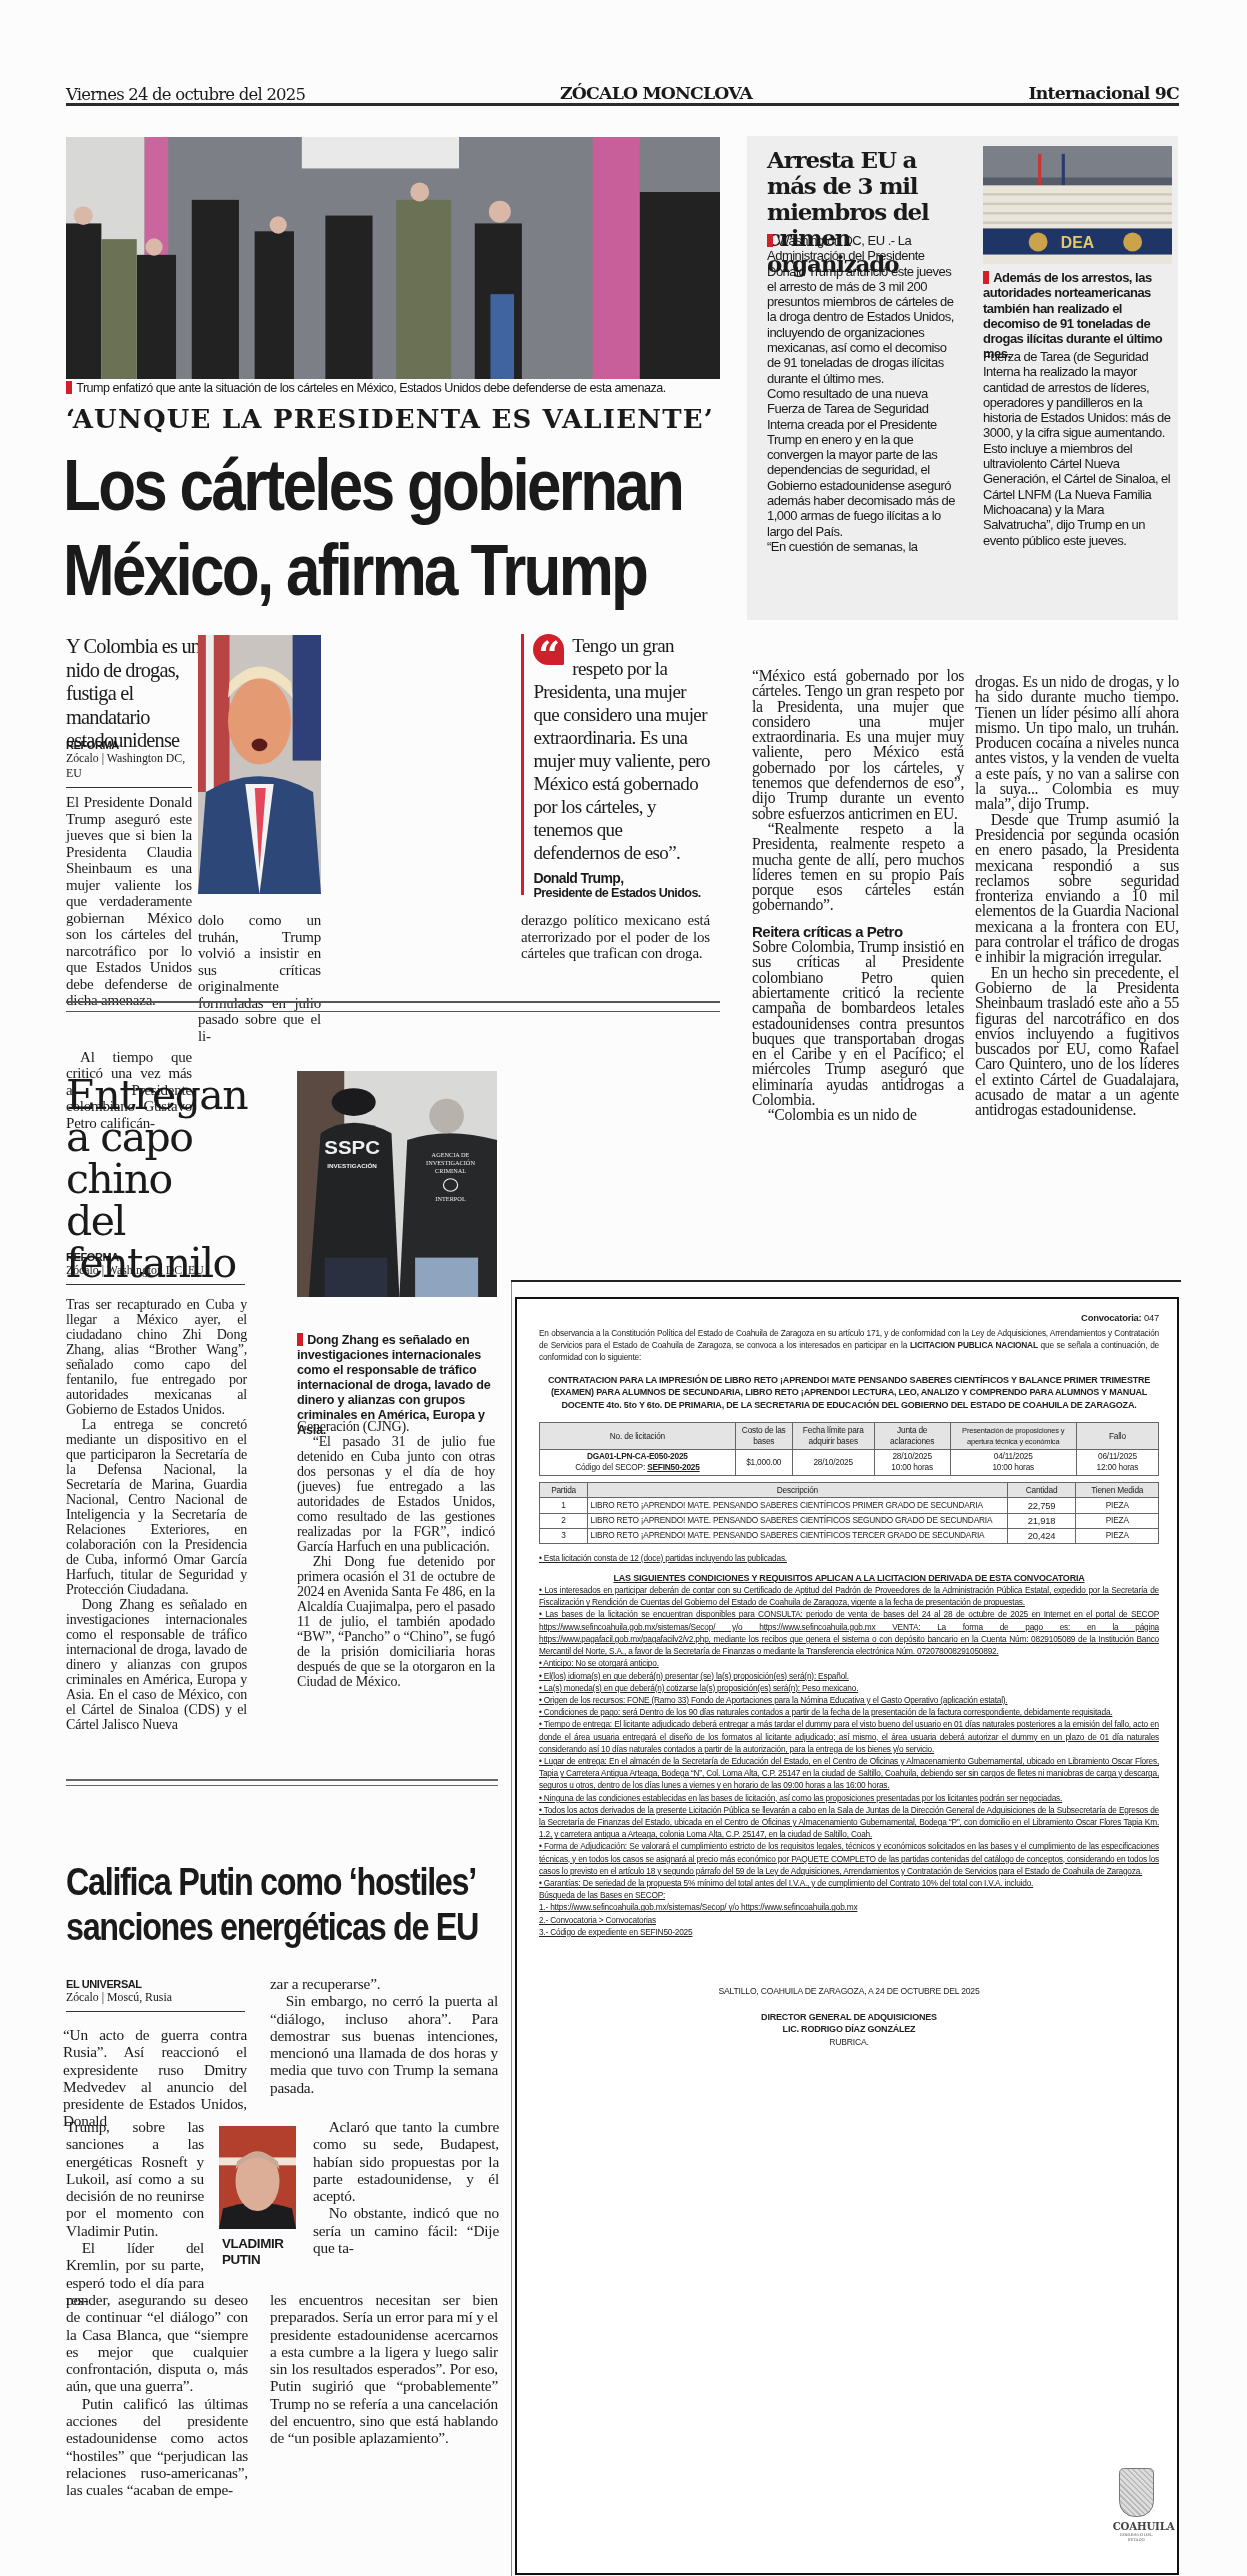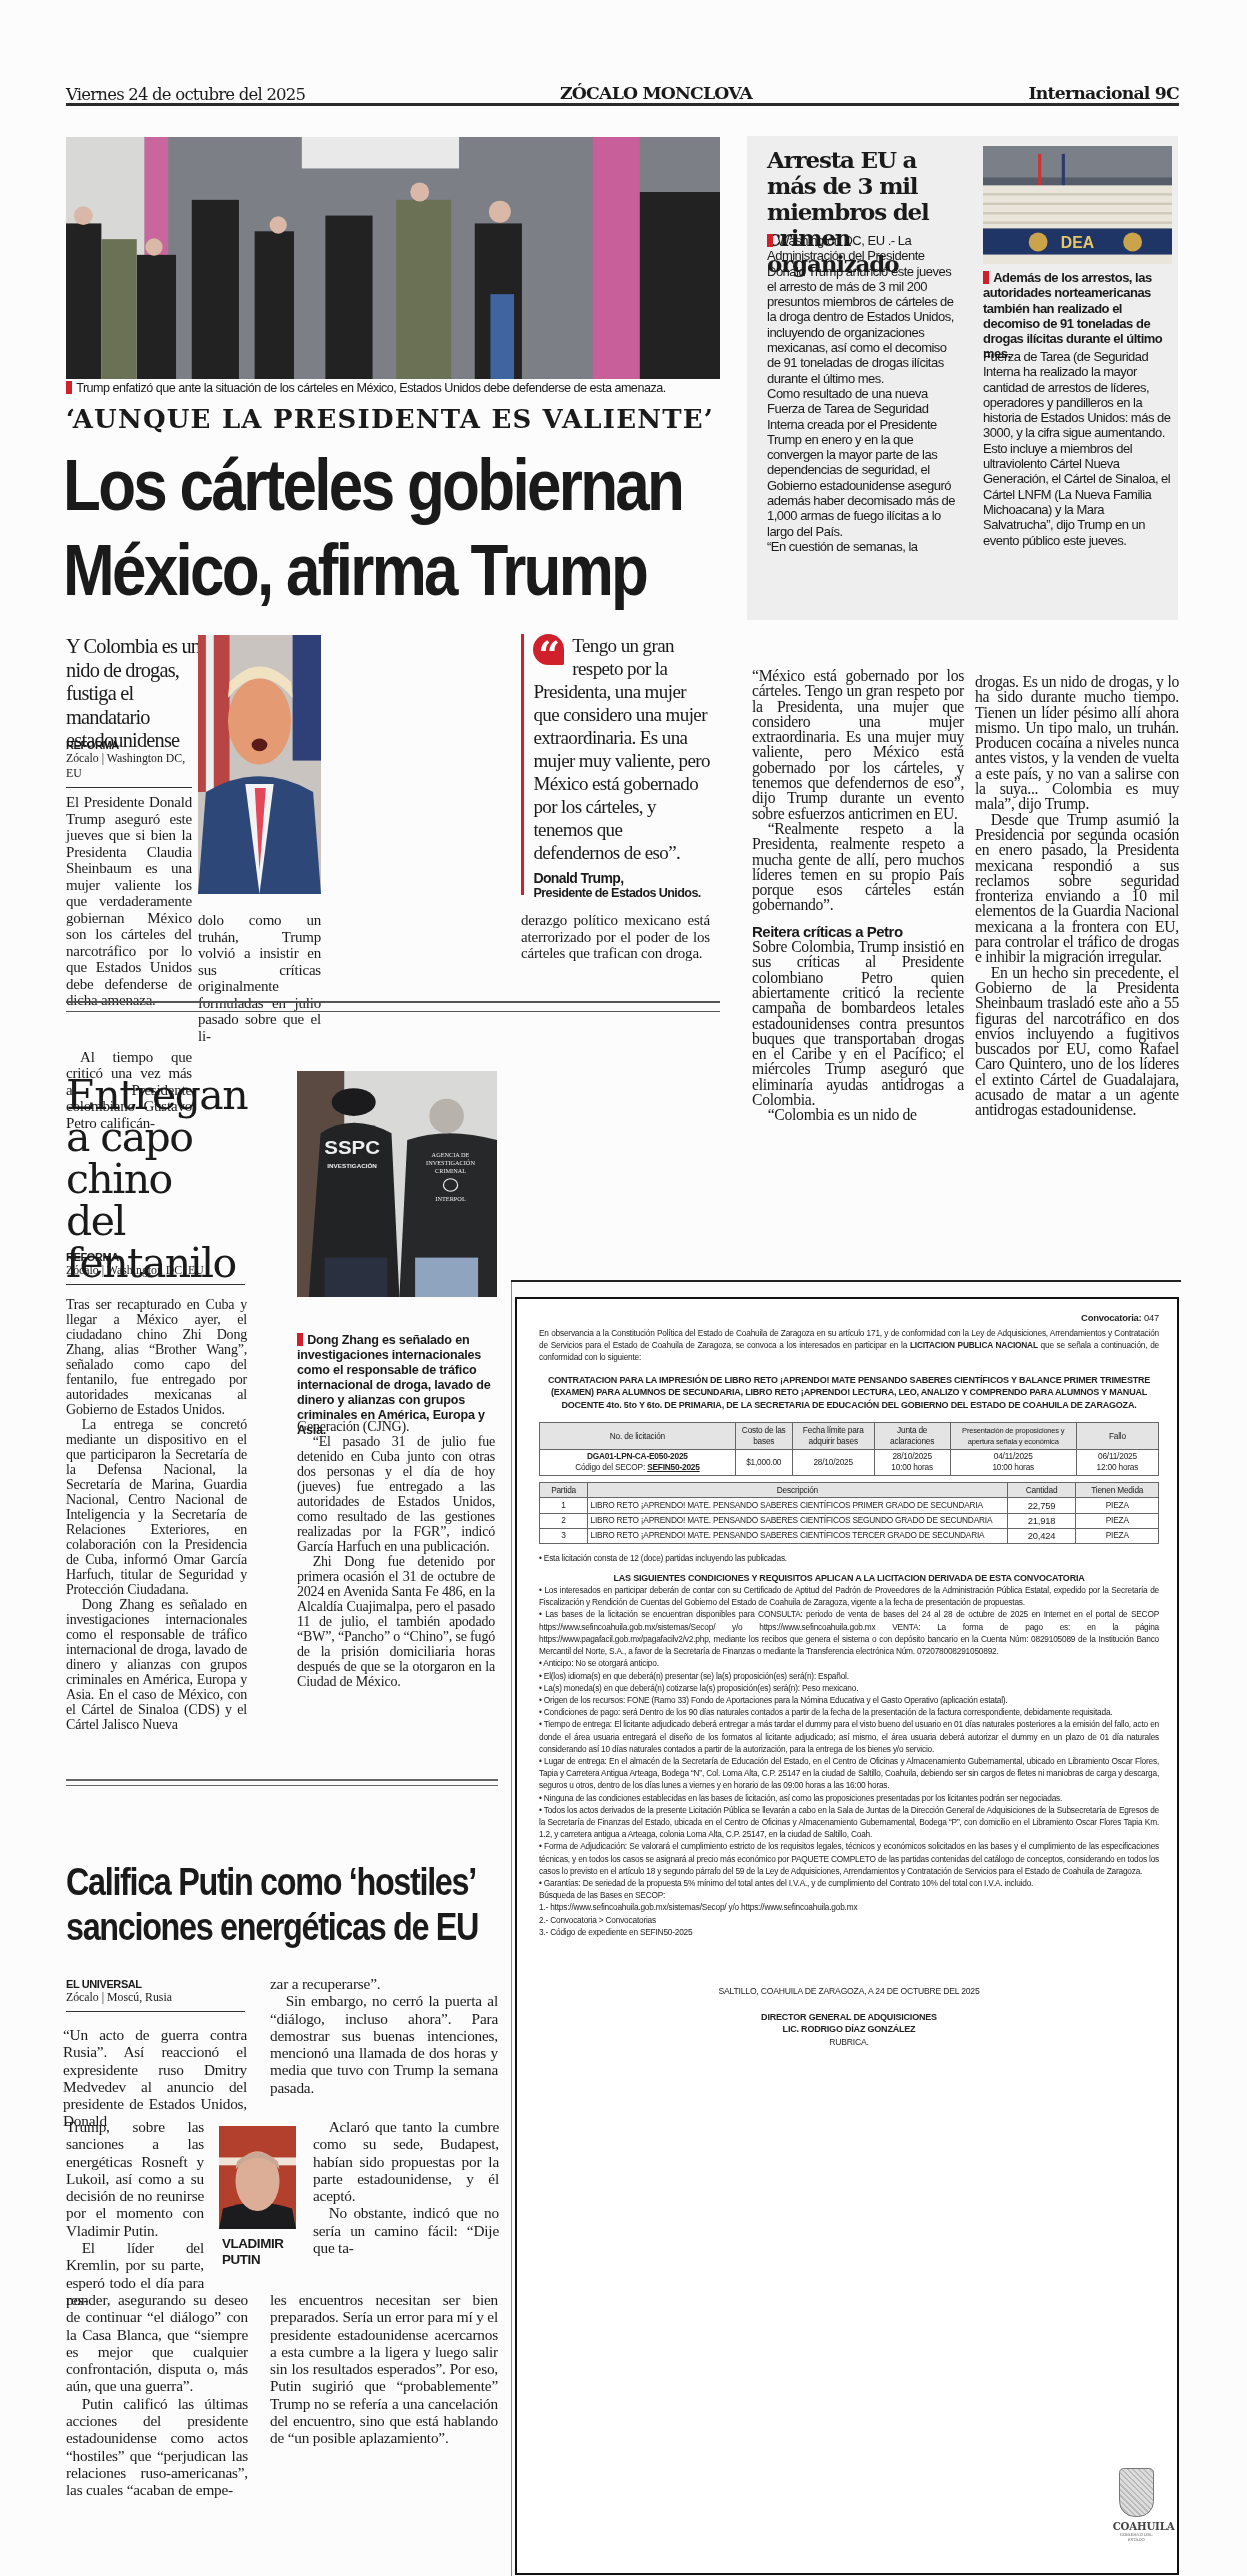--- a/index.html
+++ b/index.html
@@ -91,21 +91,21 @@
   #n-conv { text-align:right; margin-top: 12.6px; font-size: 9.4px; }
   #n-conv b { font-weight: bold; }
   #n-intro { margin-top: 3.1px; text-align: justify; }
   #n-title { margin-top: 10.2px; text-align:center; font-weight:bold; font-size: 9px; line-height: 12.6px; }
   table.nt { width: 100%; border-collapse: collapse; margin-top: 11px; font-size: 8.3px; line-height: 11px; }
   table.nt td, table.nt th { border: 1.2px solid #666; text-align: center; padding: 1.6px 2.4px; font-weight: normal; }
   table.nt th { background:#e4e4e4; }
   table.nt td.desc { text-align:left; }
   table.nt .qty { font-size: 9.4px; }
   #n-bullets { margin-top: 7.9px; text-align: justify; }
-  #n-bullets p { margin: 0; }
+  #n-bullets p { margin: 0; text-decoration: underline; }
   #n-bullets p.cond-title { text-align:center; font-weight:bold; font-size: 9px; margin-top: 7.9px; }
   #n-footer { margin-top: 47px; text-align:center; font-size: 8.6px; line-height: 12.2px; }
   #n-footer .b { font-weight:bold; font-size: 9px; }
   #coahuila-logo { position:absolute; right: 17.3px; bottom: 31px; width: 47px; text-align:center; }
   #coahuila-logo .shield { width: 35px; height: 49px; margin: 0 auto; border: 1.6px solid #777; border-radius: 4.7px 4.7px 15.7px 15.7px; background: repeating-linear-gradient(45deg,#ddd 0 2.4px,#bbb 2.4px 3.9px); }
   #coahuila-logo .name { font-weight: bold; font-size: 10.2px; color:#444; letter-spacing:-0.2px; margin-top:3.1px; }
   #coahuila-logo .sub { font-size: 3.9px; color:#666; }
   #left-thin-rule { left: 511px; top: 1282px; width: 0.8px; height: 1294px; background:#888; }
 </style>
 </head>
@@ -323,21 +323,21 @@
     <div id="n-intro"><span>En observancia a la Constitución Política del Estado de Coahuila de Zaragoza en su artículo 171, y de conformidad con la Ley de Adquisiciones, Arrendamientos y Contratación de Servicios para el Estado de Coahuila de Zaragoza, se convoca a los interesados en participar en la </span><b>LICITACION PUBLICA NACIONAL</b><span> que se señala a continuación, de conformidad con lo siguiente:</span></div>
     <div id="n-title">CONTRATACION PARA LA IMPRESIÓN DE LIBRO RETO ¡APRENDO! MATE PENSANDO SABERES CIENTÍFICOS Y BALANCE PRIMER TRIMESTRE (EXAMEN) PARA ALUMNOS DE SECUNDARIA, LIBRO RETO ¡APRENDO! LECTURA, LEO, ANALIZO Y COMPRENDO PARA ALUMNOS Y MANUAL DOCENTE 4to. 5to Y 6to. DE PRIMARIA, DE LA SECRETARIA DE EDUCACIÓN DEL GOBIERNO DEL ESTADO DE COAHUILA DE ZARAGOZA.</div>
 
     <table class="nt">
       <tbody>
           <tr>
         <th style="width:31%">No. de licitación</th>
         <th style="width:9%">Costo de las bases</th>
         <th style="width:13%">Fecha límite para adquirir bases</th>
         <th style="width:12%">Junta de aclaraciones</th>
-        <th style="width:20%; font-size:7.5px">Presentación de proposiciones y apertura señala y económica</th>
+        <th style="width:20%; font-size:7.5px">Presentación de proposiciones y apertura técnica y económica</th>
         <th style="width:13%">Fallo</th>
       </tr>
       <tr>
         <td><b>DGA01-LPN-CA-E050-2025</b><br><span>Código del SECOP:</span> <b style="text-decoration:underline">SEFIN50-2025</b></td>
         <td>$1,000.00</td>
         <td>28/10/2025</td>
         <td><span>28/10/2025</span><br><span>10:00 horas</span></td>
         <td><span>04/11/2025</span><br><span>10:00 horas</span></td>
         <td><span>06/11/2025</span><br><span>12:00 horas</span></td>
       </tr>

